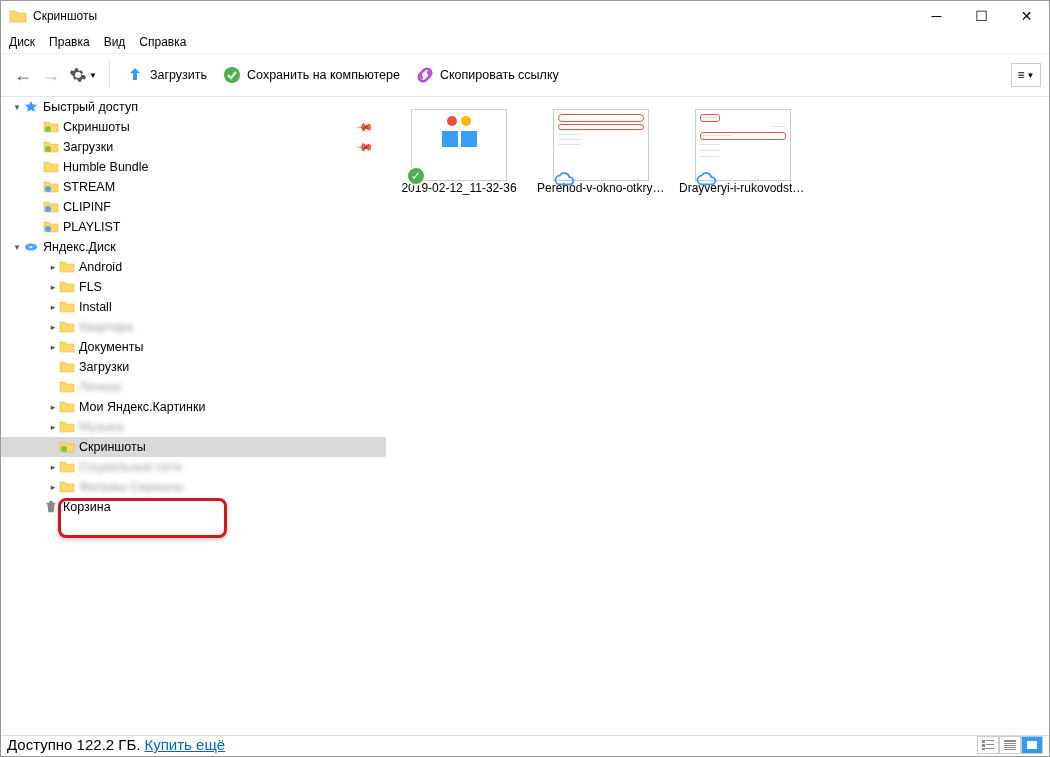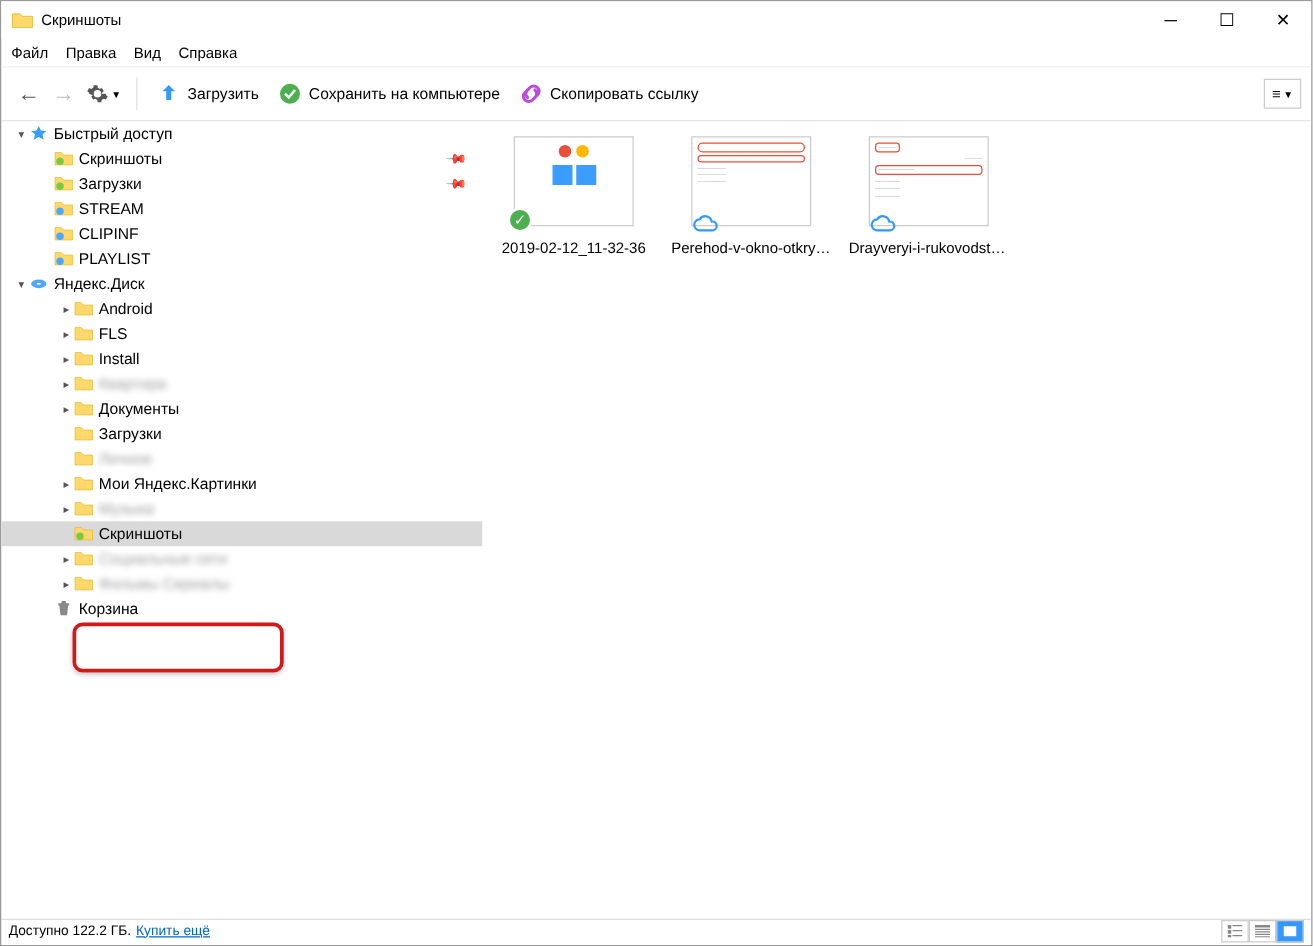--- a/index.html
+++ b/index.html
@@ -31,27 +31,27 @@
 .lvl0 { padding-left: 10px; }
 .lvl1 { padding-left: 30px; }
 .lvl2 { padding-left: 46px; }
 .selected { background: #d9d9d9; }
 .blur { color: transparent; text-shadow: 0 0 5px rgba(0,0,0,0.4); }
 .highlight-box { position: absolute; border: 3px solid #d21919; border-radius: 8px; pointer-events: none; box-shadow: 0 2px 4px rgba(0,0,0,0.2); }
 
 .content { flex: 1; padding: 12px 8px; display: flex; align-items: flex-start; gap: 12px; }
 .thumb { width: 130px; display: flex; flex-direction: column; align-items: center; position: relative; }
 .thumb-img { width: 96px; height: 72px; background: #fff; border: 1px solid #ccc; position: relative; }
-.thumb-name { font-size: 12px; margin-top: 10px; text-align: center; max-width: 128px; overflow: hidden; text-overflow: ellipsis; white-space: nowrap; }
+.thumb-name { font-size: 12px; margin-top: 0; text-align: center; max-width: 128px; overflow: hidden; text-overflow: ellipsis; white-space: nowrap; }
 .badge { position: absolute; width: 20px; height: 20px; bottom: -6px; left: -6px; border-radius: 50%; }
 .badge.green { background: #4caf50; border: 2px solid #fff; }
 .badge.green::after { content: "✓"; color: #fff; font-size: 12px; display: block; text-align: center; line-height: 16px; }
 .cloud { position: absolute; width: 22px; height: 14px; bottom: -6px; left: 0; }
 
-.statusbar { height: 18px; border-top: 1px solid #ddd; display: flex; align-items: center; padding: 0 6px; font-size: 11px; }
+.statusbar { height: 18px; border-top: 1px solid #ddd; display: flex; align-items: flex-start; padding: 0 6px; font-size: 15px; }
 .statusbar a { color: #0066cc; text-decoration: underline; margin-left: 4px; }
 .viewicons { margin-left: auto; display: flex; gap: 0; }
 .viewicons div { width: 22px; height: 18px; border: 1px solid #ccc; display: flex; align-items: center; justify-content: center; }
 .viewicons .act { background: #3399ff; }
 </style>
 </head>
 <body>
 
 <div class="titlebar">
   <svg class="icon" viewBox="0 0 18 14">
@@ -59,21 +59,21 @@
     </svg>
   <span class="title">Скриншоты</span>
   <div class="winctrl">
     <div>─</div>
     <div>☐</div>
     <div>✕</div>
   </div>
 </div>
 
 <div class="menubar">
-  <span>Файл</span>
+  <span>Диск</span>
   <span>Правка</span>
   <span>Вид</span>
   <span>Справка</span>
 </div>
 
 <div class="toolbar">
   <div class="navbtn">←</div>
   <div class="navbtn" style="color:#bbb">→</div>
   <div class="gear">
     <svg width="18" height="18" viewBox="0 0 24 24">
@@ -125,20 +125,27 @@
           <span class="pin">📌</span>
         </div>
         <div class="tree-item lvl1">
           <span class="exp"></span>
           <svg class="ficon" viewBox="0 0 16 14">
             <path d="M1 2h5l2 2h7v8H1z" fill="#ffd86b" stroke="#d9a800" stroke-width="0.4"></path>
             <circle cx="5" cy="9" r="3" fill="#7ac943"></circle>
           </svg>
           <span>Загрузки</span>
           <span class="pin">📌</span>
+        </div>
+        <div class="tree-item lvl1">
+          <span class="exp"></span>
+          <svg class="ficon" viewBox="0 0 16 14">
+            <path d="M1 2h5l2 2h7v8H1z" fill="#ffd86b" stroke="#d9a800" stroke-width="0.4"></path>
+          </svg>
+          <span>Humble Bundle</span>
         </div>
         <div class="tree-item lvl1">
           <span class="exp"></span>
           <svg class="ficon" viewBox="0 0 16 14">
             <path d="M1 2h5l2 2h7v8H1z" fill="#ffd86b" stroke="#d9a800" stroke-width="0.4"></path>
             <circle cx="5" cy="9" r="3" fill="#4da6ff"></circle>
           </svg>
           <span>STREAM</span>
         </div>
         <div class="tree-item lvl1">

